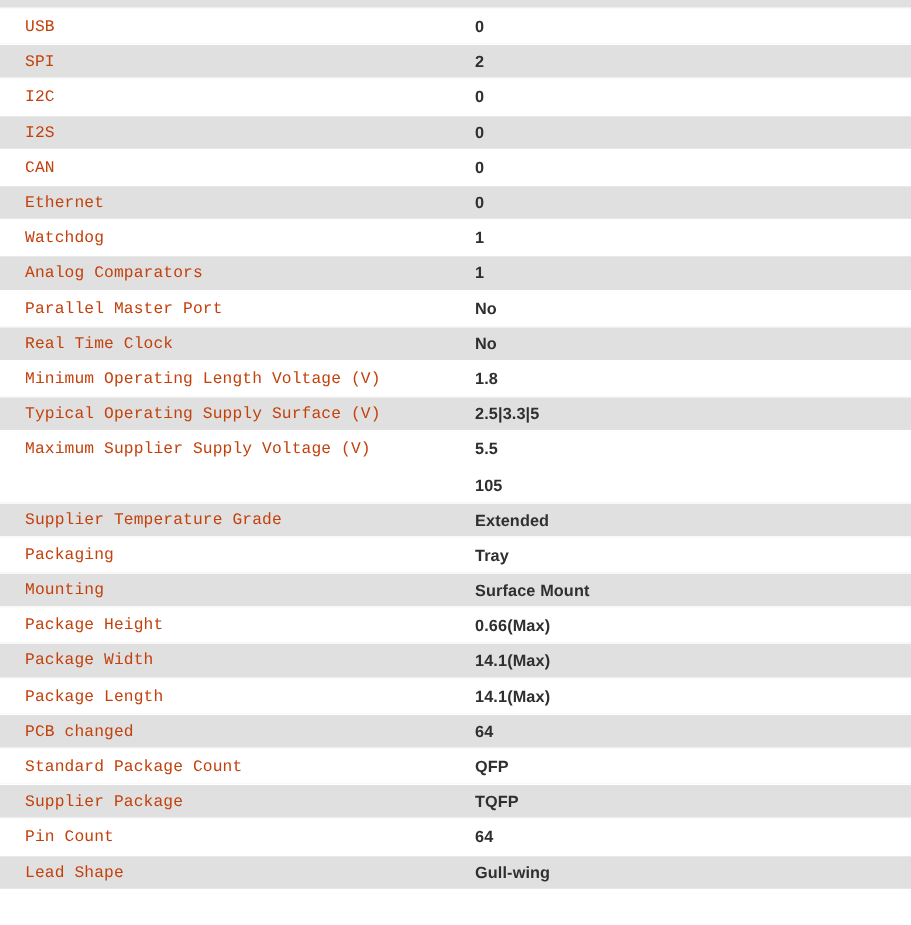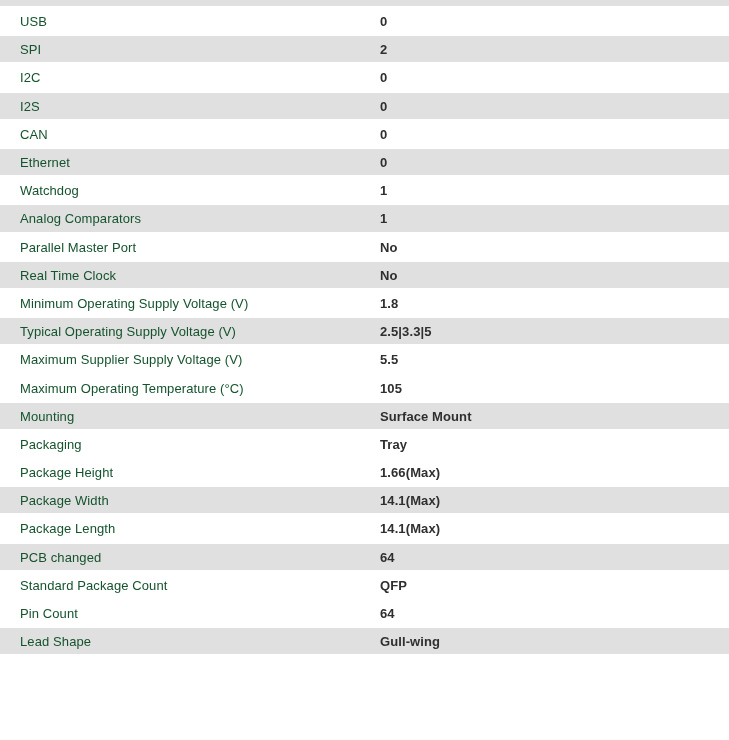--- a/index.html
+++ b/index.html
@@ -31,23 +31,24 @@
     border-top: 1.5px solid #ffffff;
     border-bottom: 1.5px solid #ffffff;
   }
   .row .label {
     position: absolute;
     left: 20px;
     top: 50%;
     transform: translateY(-50%);
     font-size: 13px;
     line-height: 13px;
-    color: #14532d;
+    color: #c2410c;
     letter-spacing: 0.1px;
     white-space: nowrap;
+    font-family: Liberation Mono, monospace;
   }
   .row .value {
     position: absolute;
     left: 380px;
     top: 50%;
     transform: translateY(-50%);
     font-size: 13px;
     line-height: 13px;
     font-weight: 700;
     color: #2f2f2f;
@@ -105,54 +106,57 @@
     <span class="label">Parallel Master Port</span>
     <span class="value">No</span>
   </div>
 
   <div class="row alt">
     <span class="label">Real Time Clock</span>
     <span class="value">No</span>
   </div>
 
   <div class="row">
-    <span class="label">Minimum Operating Supply Voltage (V)</span>
+    <span class="label">Minimum Operating Length Voltage (V)</span>
     <span class="value">1.8</span>
   </div>
 
   <div class="row alt">
-    <span class="label">Typical Operating Supply Voltage (V)</span>
+    <span class="label">Typical Operating Supply Surface (V)</span>
     <span class="value">2.5|3.3|5</span>
   </div>
 
   <div class="row">
     <span class="label">Maximum Supplier Supply Voltage (V)</span>
     <span class="value">5.5</span>
   </div>
 
 
   <div class="row">
-    <span class="label">Maximum Operating Temperature (°C)</span>
     <span class="value">105</span>
   </div>
 
+  <div class="row alt">
+    <span class="label">Supplier Temperature Grade</span>
+    <span class="value">Extended</span>
+  </div>
+
+  <div class="row">
+    <span class="label">Packaging</span>
+    <span class="value">Tray</span>
+  </div>
 
   <div class="row alt">
     <span class="label">Mounting</span>
     <span class="value">Surface Mount</span>
   </div>
 
   <div class="row">
-    <span class="label">Packaging</span>
-    <span class="value">Tray</span>
-  </div>
-
-  <div class="row">
     <span class="label">Package Height</span>
-    <span class="value">1.66(Max)</span>
+    <span class="value">0.66(Max)</span>
   </div>
 
   <div class="row alt">
     <span class="label">Package Width</span>
     <span class="value">14.1(Max)</span>
   </div>
 
   <div class="row">
     <span class="label">Package Length</span>
     <span class="value">14.1(Max)</span>
@@ -161,20 +165,24 @@
   <div class="row alt">
     <span class="label">PCB changed</span>
     <span class="value">64</span>
   </div>
 
   <div class="row">
     <span class="label">Standard Package Count</span>
     <span class="value">QFP</span>
   </div>
 
+  <div class="row alt">
+    <span class="label">Supplier Package</span>
+    <span class="value">TQFP</span>
+  </div>
 
   <div class="row">
     <span class="label">Pin Count</span>
     <span class="value">64</span>
   </div>
 
   <div class="row alt">
     <span class="label">Lead Shape</span>
     <span class="value">Gull-wing</span>
   </div>

